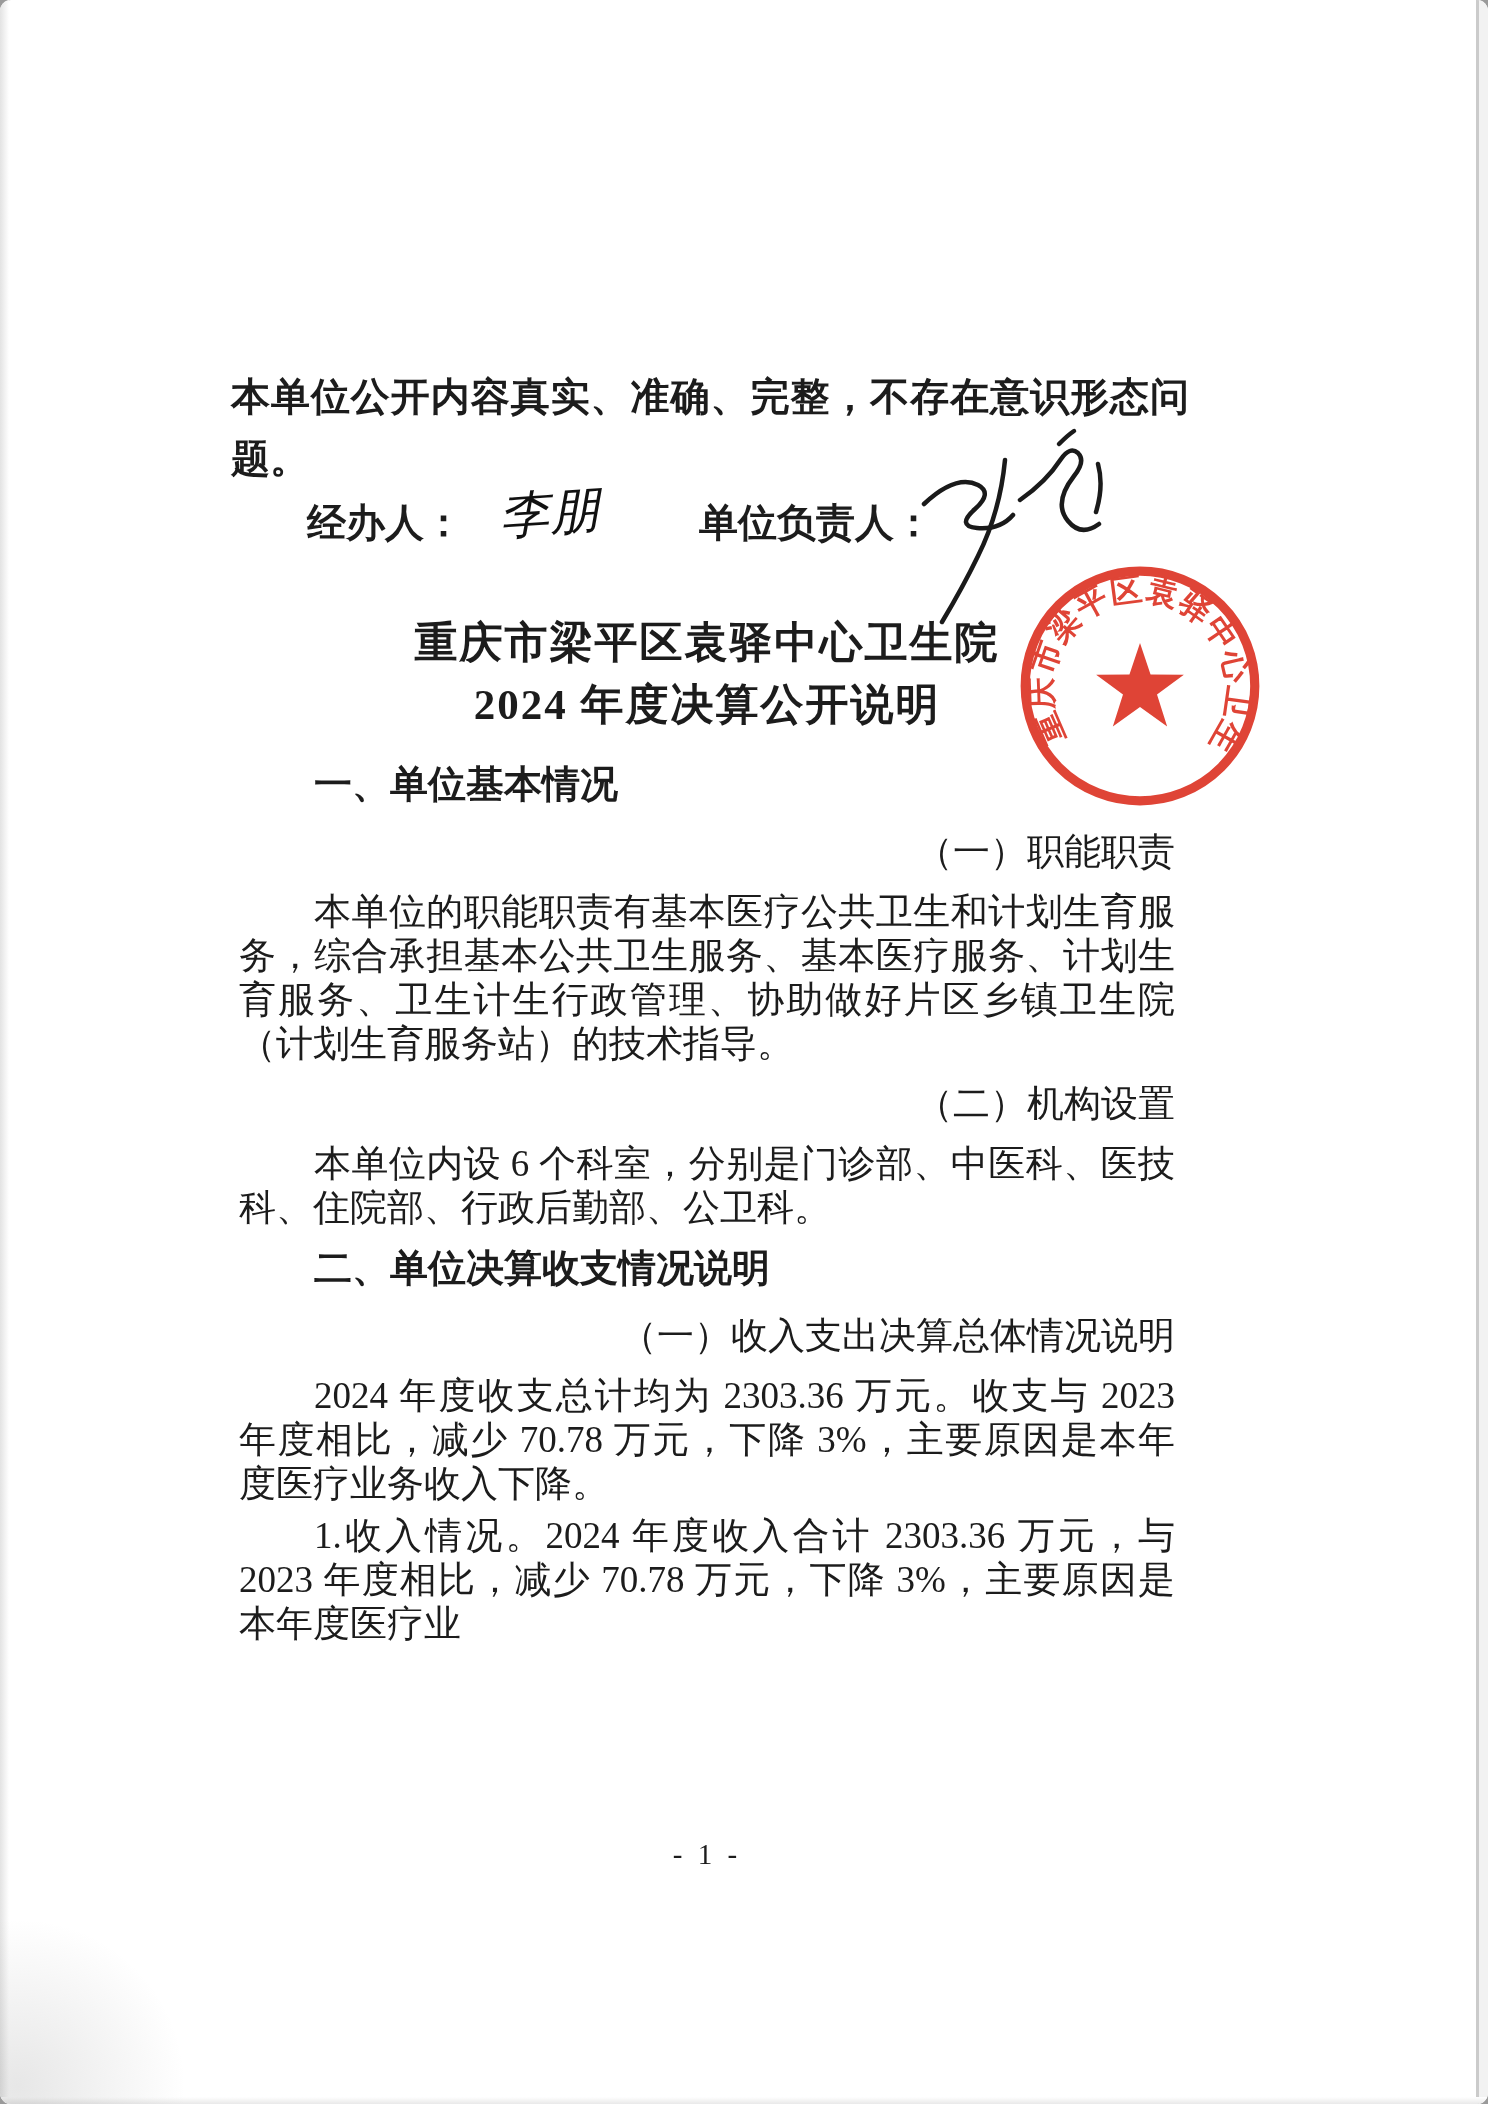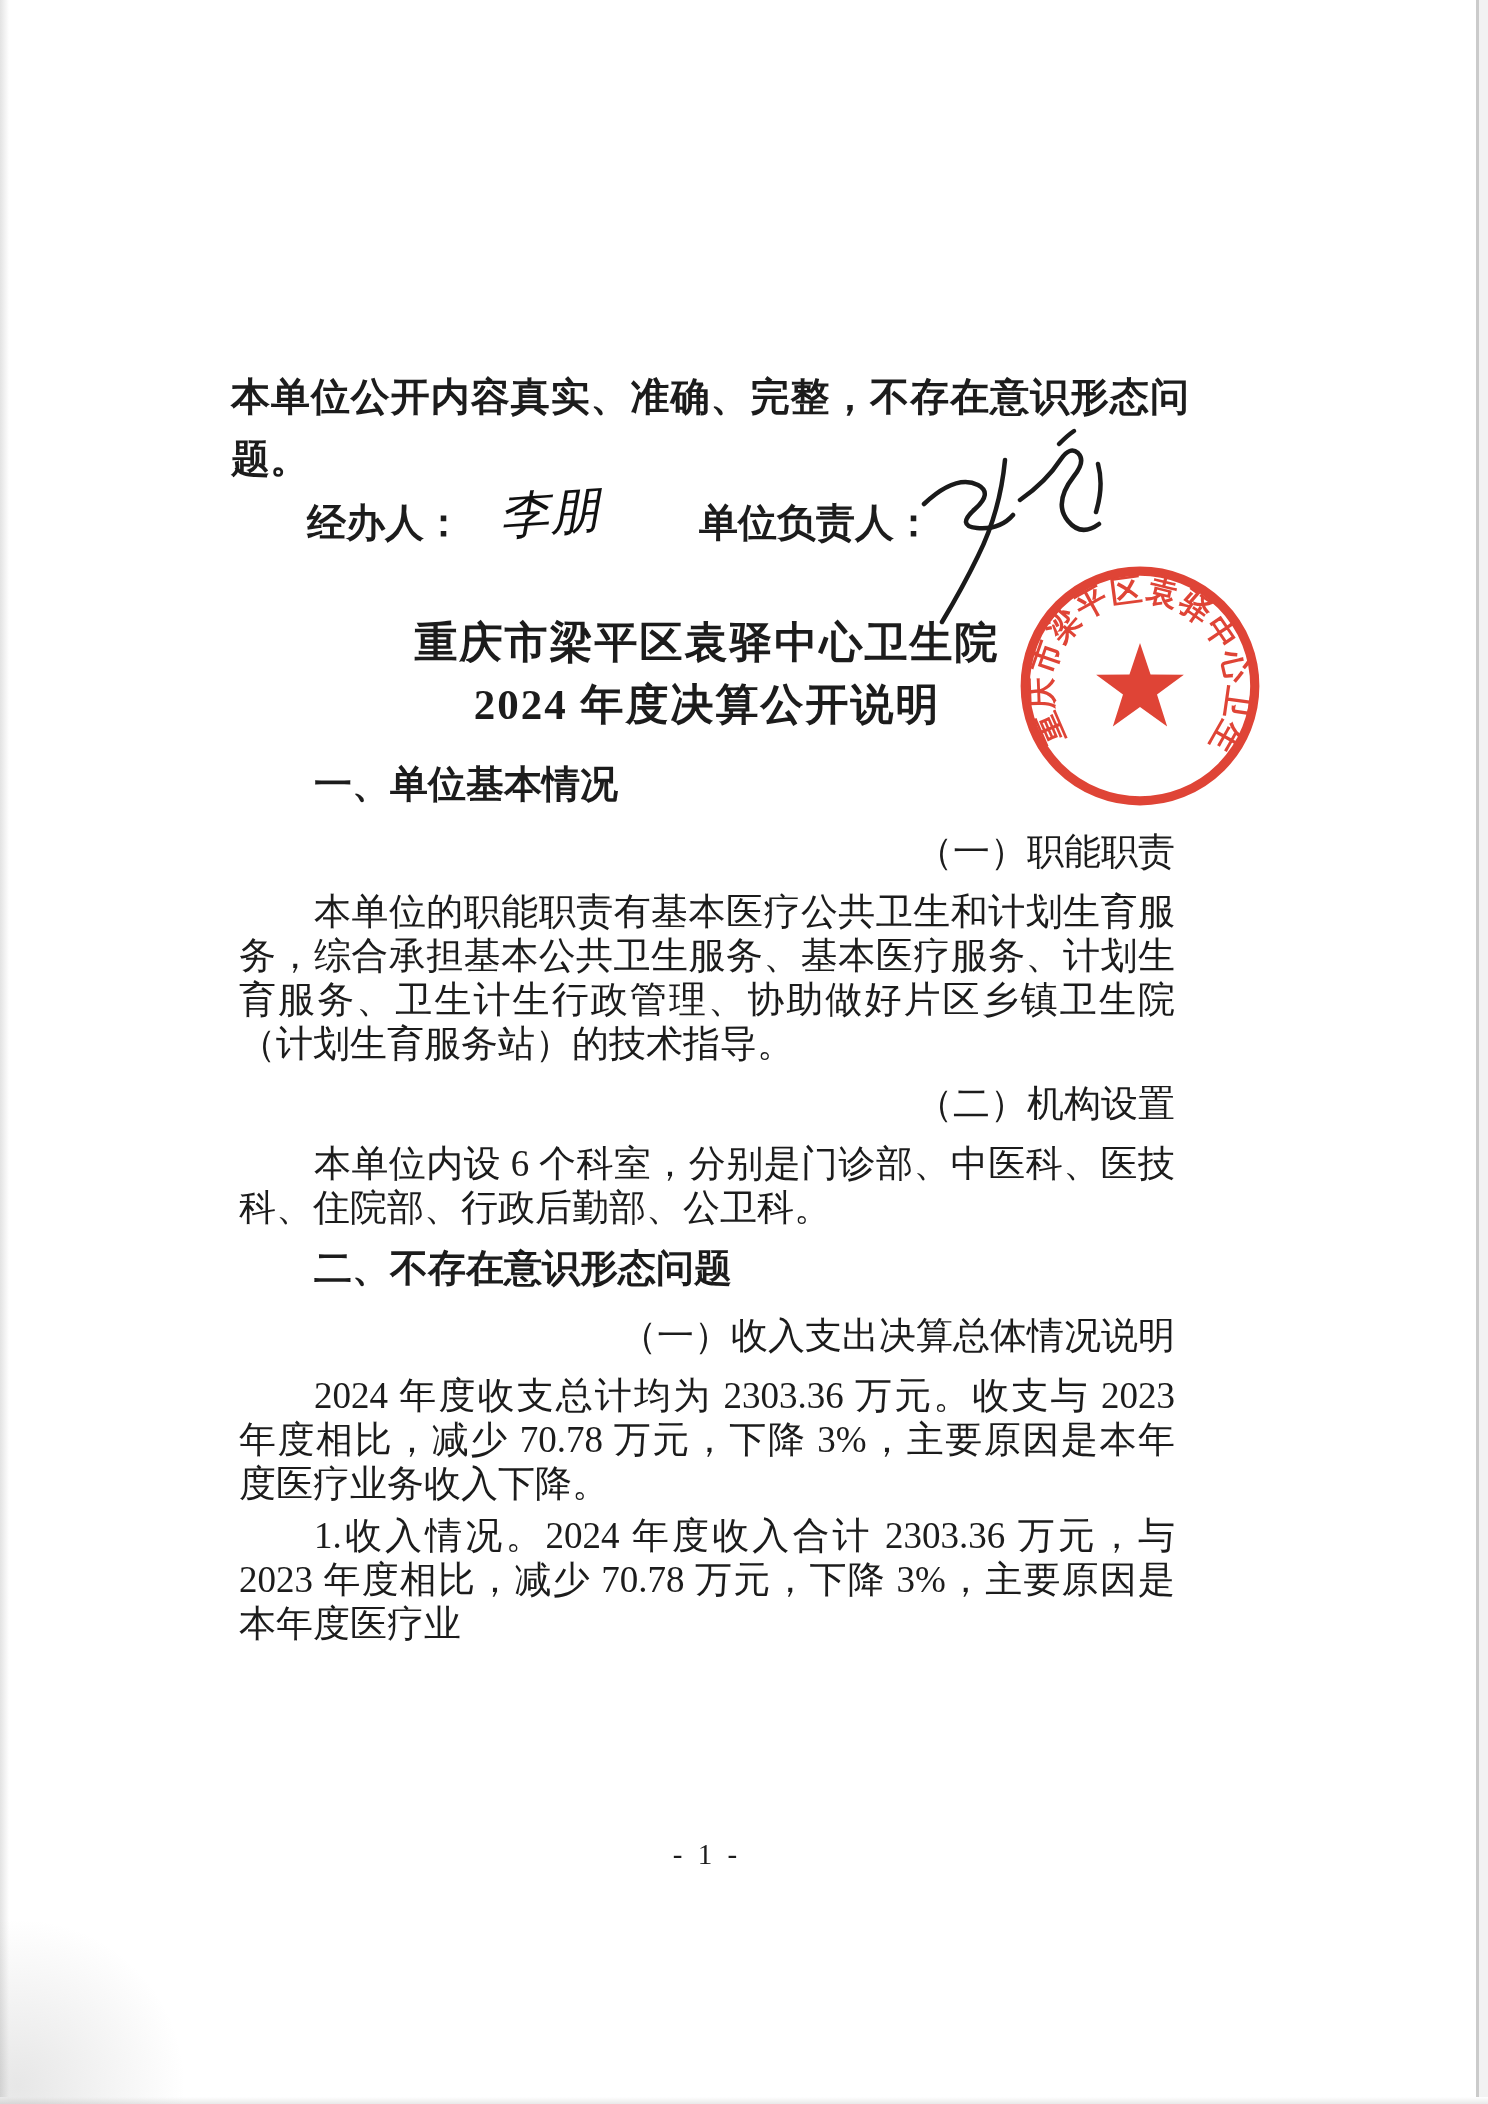--- a/index.html
+++ b/index.html
@@ -3,20 +3,21 @@
 <meta charset="utf-8">
 <style>
   html,body{margin:0;padding:0;background:#9a9a9a;}
   .page{
     position:relative;
     width:1488px;height:2104px;
     background:#ffffff;
     overflow:hidden;
     font-family:"Liberation Serif","DejaVu Serif",serif;
     color:#1c1c1c;
+    border-radius:11px;
   }
   
   .edge-left{position:absolute;left:0;top:0;bottom:0;width:9px;
     background:linear-gradient(to right,#e3e3e3,#ffffff);}
   .edge-right-line{position:absolute;left:1476px;top:0;bottom:0;width:3px;background:#cbcbcb;}
   .edge-right{position:absolute;left:1479px;top:0;bottom:0;width:9px;background:#f2f2f2;}
   .edge-bottom{position:absolute;left:0;bottom:0;right:0;height:7px;
     background:linear-gradient(to top,#e9e9e9,#ffffff);}
   .corner-shadow{position:absolute;left:-60px;bottom:-60px;width:260px;height:260px;
     background:radial-gradient(circle at 30% 70%, rgba(120,120,120,.18), rgba(120,120,120,0) 65%);}
@@ -92,21 +93,21 @@
     <div>重庆市梁平区袁驿中心卫生院</div>
     <div>2024 年度决算公开说明</div>
   </div>
 
   <div class="body-blocks">
       <p class="block h1">一、单位基本情况</p>
       <p class="block h2">（一）职能职责</p>
       <p class="block para">本单位的职能职责有基本医疗公共卫生和计划生育服务，综合承担基本公共卫生服务、基本医疗服务、计划生育服务、卫生计生行政管理、协助做好片区乡镇卫生院（计划生育服务站）的技术指导。</p>
       <p class="block h2">（二）机构设置</p>
       <p class="block para">本单位内设 6 个科室，分别是门诊部、中医科、医技科、住院部、行政后勤部、公卫科。</p>
-      <p class="block h1">二、不存在意识形态问题</p>
+      <p class="block h1">二、单位决算收支情况说明</p>
       <p class="block h2">（一）收入支出决算总体情况说明</p>
       <p class="block para">2024 年度收支总计均为 2303.36 万元。收支与 2023 年度相比，减少 70.78 万元，下降 3%，主要原因是本年度医疗业务收入下降。</p>
       <p class="block para">1.收入情况。2024 年度收入合计 2303.36 万元，与 2023 年度相比，减少 70.78 万元，下降 3%，主要原因是本年度医疗业</p>
     </div>
 
   <svg class="stamp" viewBox="0 0 242 242">
     <circle cx="121" cy="121" r="112" fill="none" stroke-width="9" stroke="#dd3526"></circle>
     <polygon points="121,79 131.3,109.8 163.8,110.1 137.6,129.4 147.5,160.4 121,141.5 94.5,160.4 104.4,129.4 78.2,110.1 110.7,109.8" fill="#dd3526"></polygon>
     <defs>
       <path id="sealArc" d="M 55,179 A 86 86 0 1 1 187,179" fill="none"></path>

